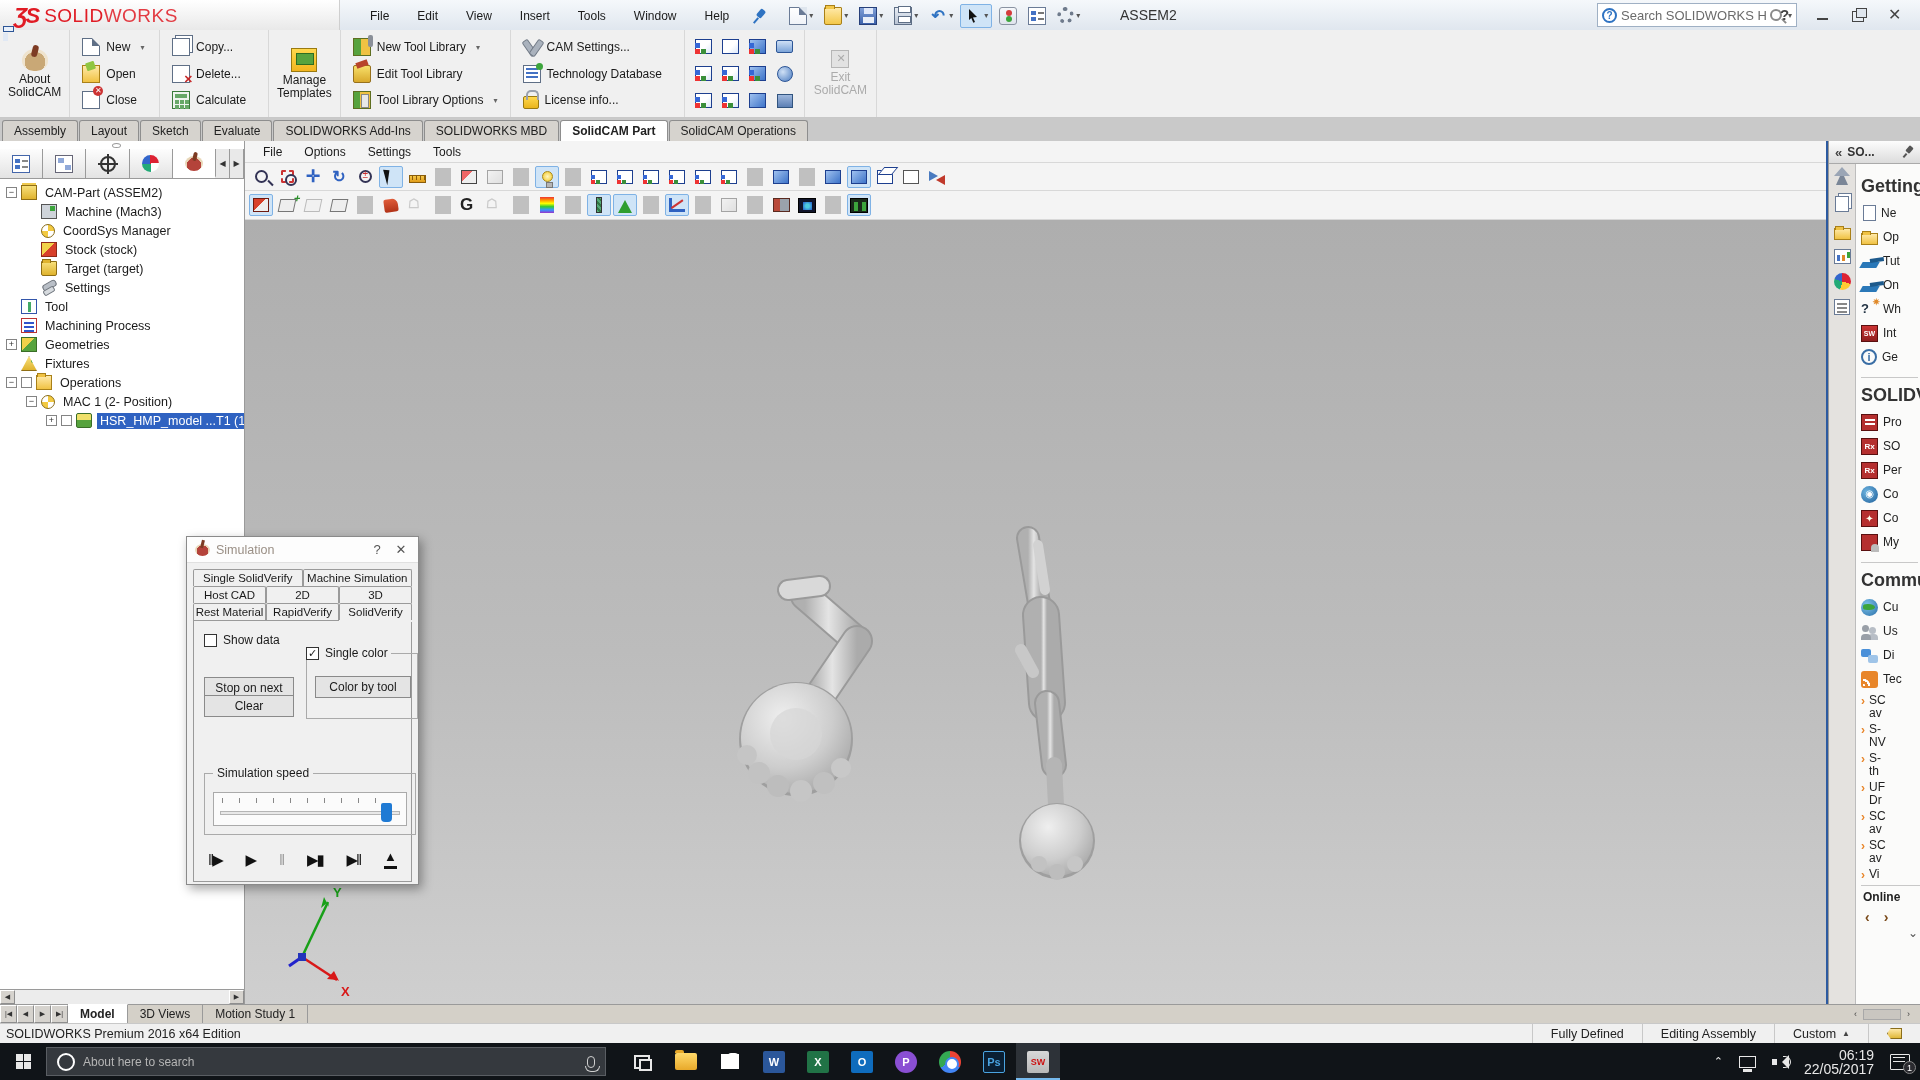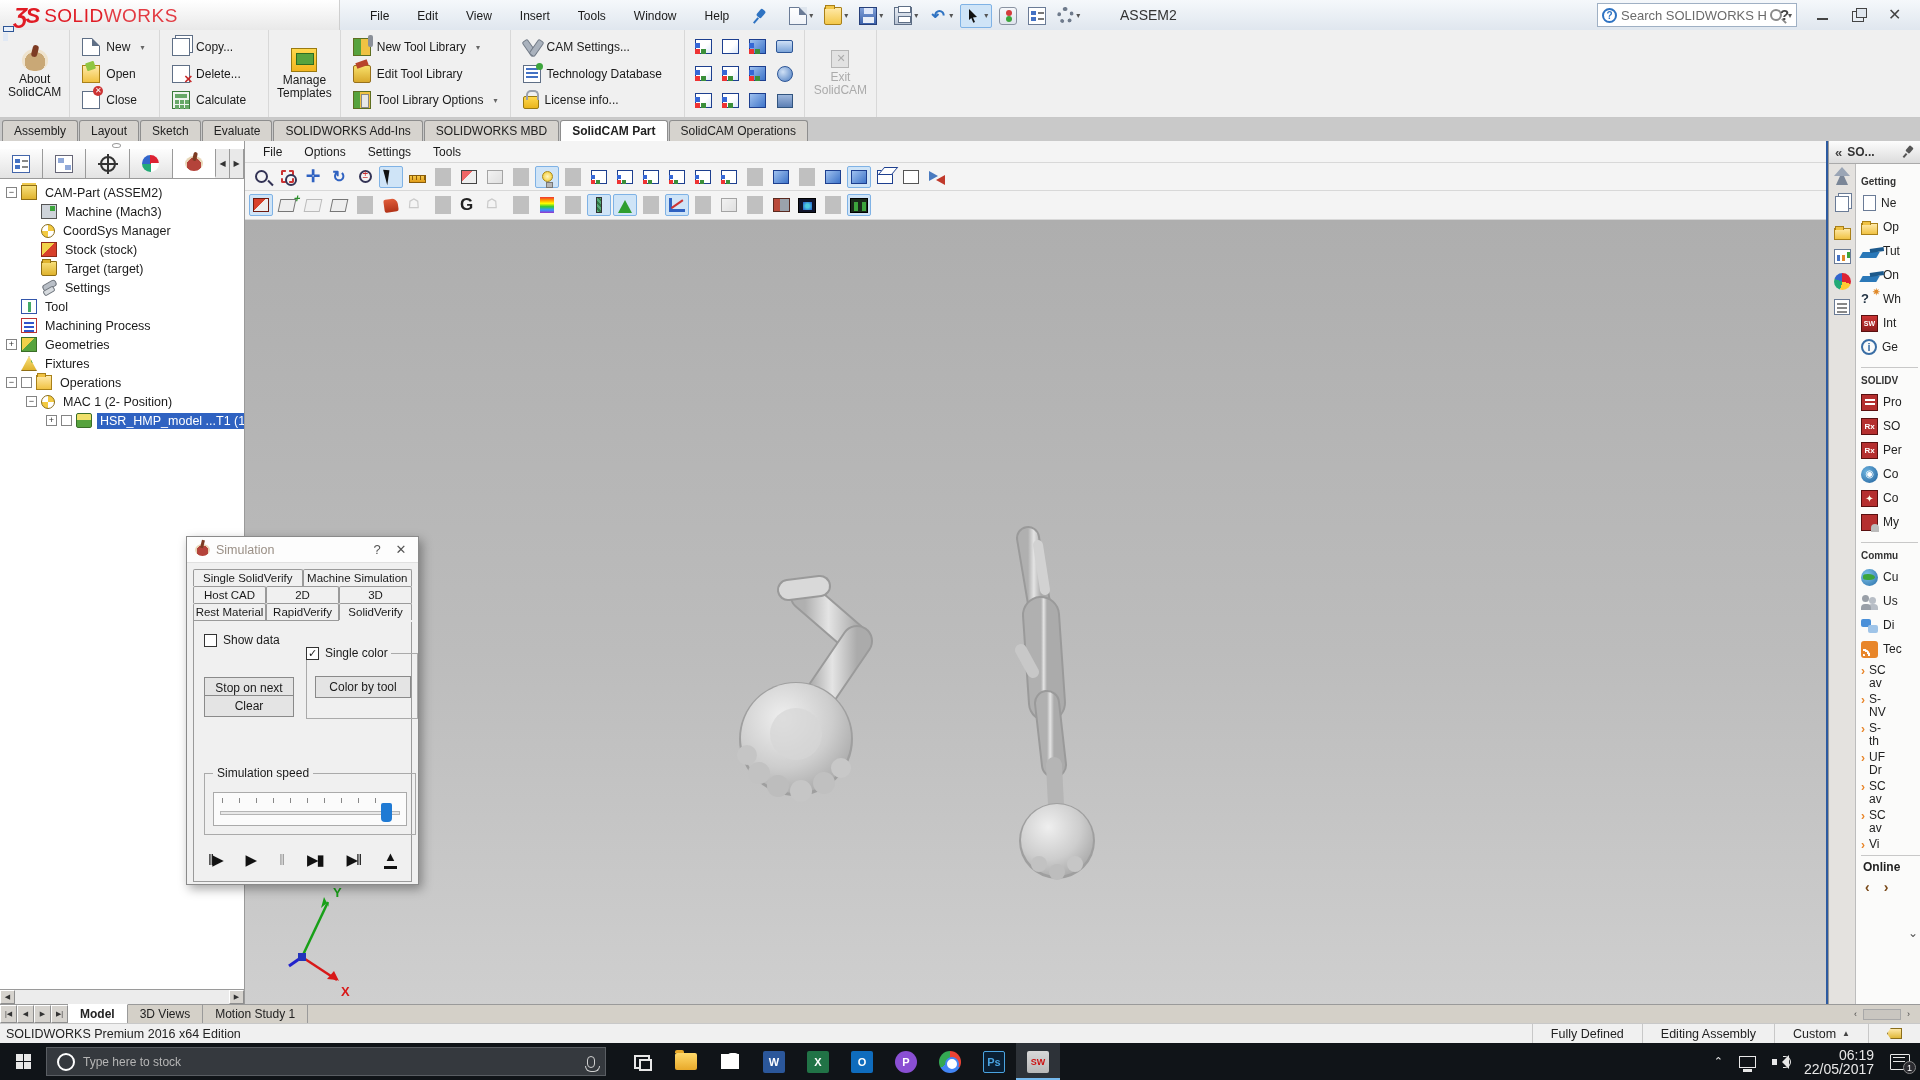--- a/index.html
+++ b/index.html
@@ -277,21 +277,21 @@
   .vt-home::before{content:"";position:absolute;left:-6px;top:-9px;border-bottom:9px solid #9aa5b5;border-left:8px solid transparent;border-right:8px solid transparent;width:0}
   .vt-lib{background:#fff;border:1px solid #6a7b96;box-shadow:3px -3px 0 -1px #fff,3px -3px 0 0 #6a7b96;width:14px;height:16px;margin:2px}
   .vt-folder{background:linear-gradient(#ffe9a8,#f0c243);border:1px solid #a98018;width:17px;height:12px;margin-top:5px}
   .vt-folder::before{content:"";position:absolute;left:0;top:-3px;width:7px;height:3px;background:#f0c243;border:1px solid #a98018;border-bottom:none}
   .vt-palette{background:#fff;border:1px solid #6a7b96;width:17px;height:15px}
   .vt-palette::after{content:"";position:absolute;left:2px;bottom:2px;width:3px;height:6px;background:#4472c4;box-shadow:5px 0 0 #e08a2a,10px -3px 0 #3ca53c}
   .vt-appear{border-radius:50%;width:17px;height:17px;background:conic-gradient(#d23 0 30%,#fc3 30% 55%,#2a7 55% 80%,#36c 80%)}
   .vt-props{background:#fff;border:1px solid #6a7b96;width:16px;height:16px}
   .vt-props::after{content:"";position:absolute;left:2px;top:3px;width:10px;height:2px;background:#888;box-shadow:0 4px 0 #888,0 8px 0 #888}
   .rp-content{flex:1;background:#fbfbfa;padding:5px 0 0 5px;overflow:hidden;position:relative}
-  .rp-sec{font-weight:bold;color:#333;margin:7px 0 4px 0;white-space:nowrap;font-size:10px}
+  .rp-sec{font-weight:bold;color:#333;margin:7px 0 4px 0;white-space:nowrap;font-size:18px}
   .rp-item{display:flex;align-items:center;gap:5px;height:24px;white-space:nowrap;color:#222}
   .rp-divider{border-top:1px solid #c8c8c8;margin:8px 2px 2px 0}
   .si{width:17px;height:17px;position:relative;flex:none}
   .si-page{background:#fff;border:1px solid #6a7b96;width:13px;height:16px;margin-left:2px}
   .si-folder{background:linear-gradient(#ffe9a8,#f0c243);border:1px solid #a98018;height:12px;margin-top:4px}
   .si-folder::before{content:"";position:absolute;left:0;top:-3px;width:7px;height:3px;background:#f0c243;border:1px solid #a98018;border-bottom:none}
   .si-cap{background:#2a78b8;height:6px;margin-top:7px;transform:skewX(-30deg)}
   .si-cap::before{content:"";position:absolute;left:6px;top:-4px;width:14px;height:4px;background:#1d5a8c;transform:skewX(30deg) rotate(-8deg)}
   .si-whatsnew{color:#234;font-weight:bold;font-size:13px}
   .si-whatsnew::after{content:"✷";position:absolute;right:-2px;top:-4px;color:#e08a2a;font-size:9px}
@@ -1200,21 +1200,21 @@
   <span class="tb-start">
     <span class="win-logo">
         <span></span>
         <span></span>
         <span></span>
         <span></span>
       </span>
   </span>
   <span class="tb-search">
     <span class="cortana"></span>
-    <span>Type here to stock</span>
+    <span>About here to search</span>
     <span class="tb-mic"></span>
   </span>
   <span class="tb-icons">
 
   <span class="tb-app">
         <span class="ai ai-taskview"></span>
       </span>
       <span class="tb-app">
         <span class="ai ai-folder"></span>
       </span>

